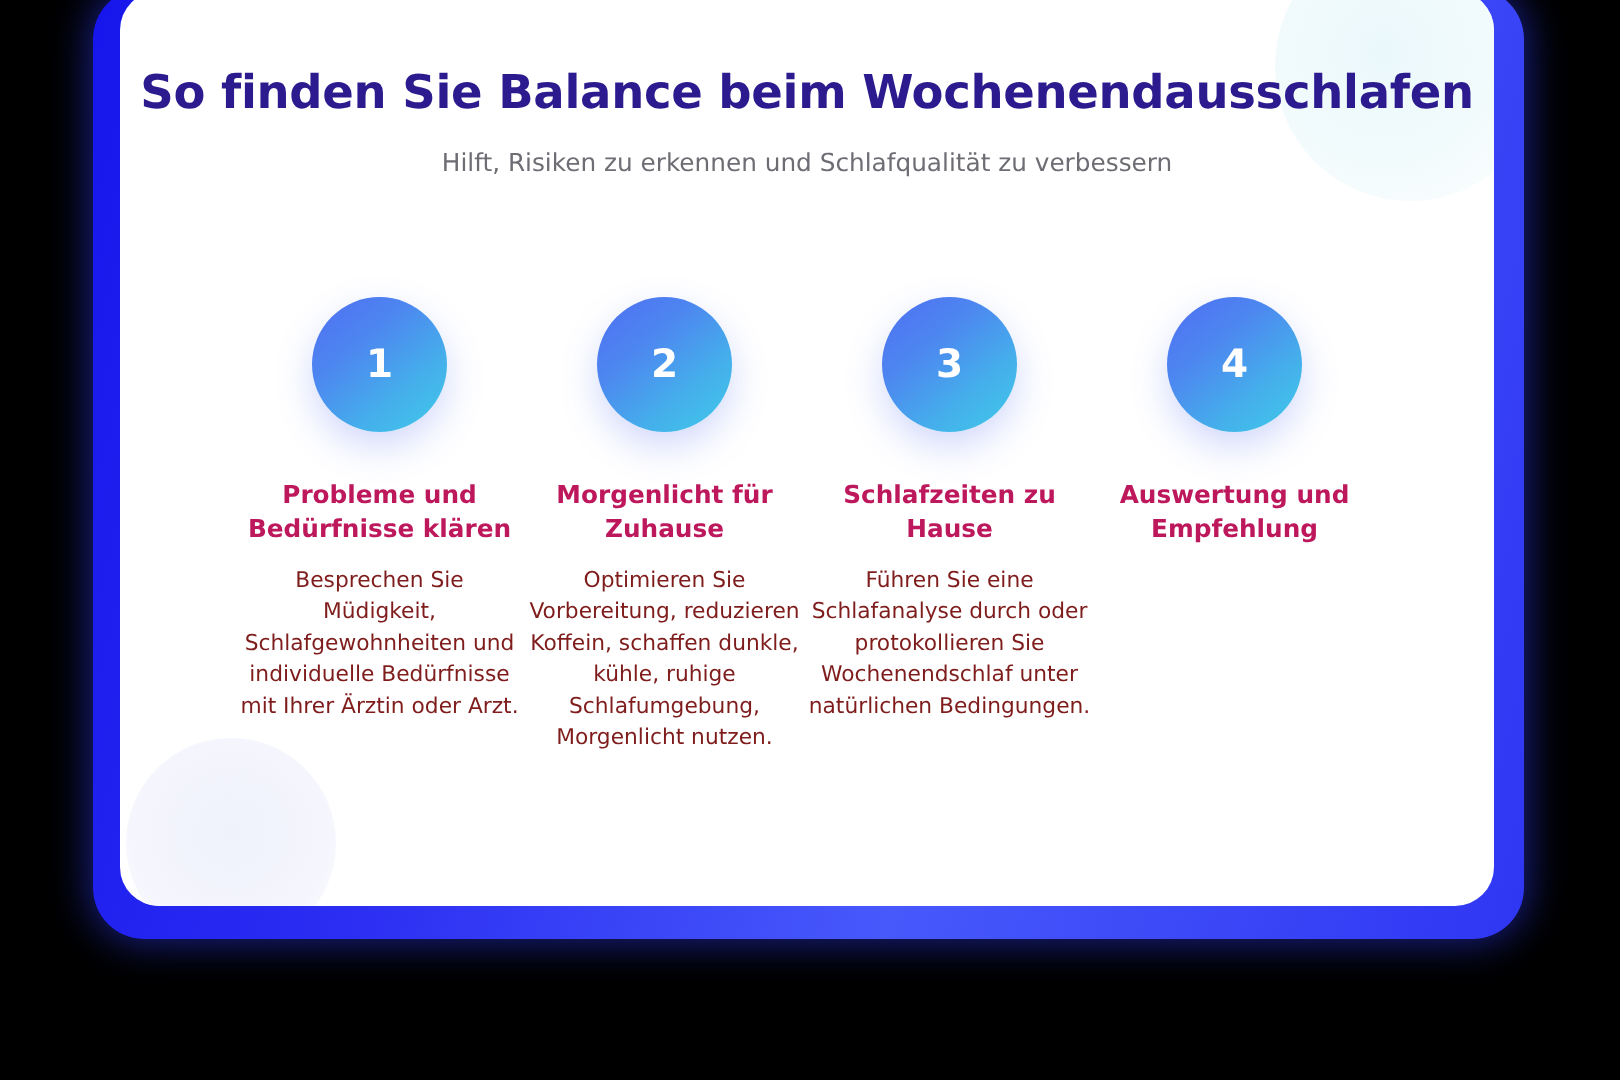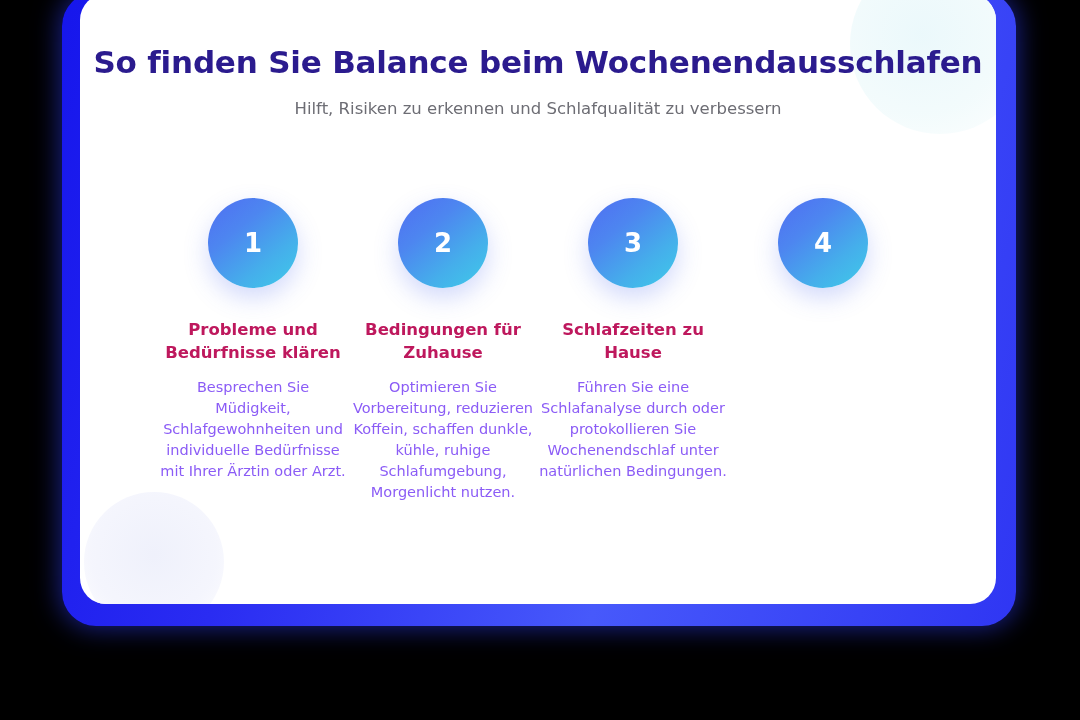--- a/index.html
+++ b/index.html
@@ -131,21 +131,21 @@
     font-size: 16.5px;
     line-height: 23px;
     font-weight: bold;
     color: #be185d;
   }
   .step-desc {
     margin-top: 13px;
     font-size: 14.5px;
     line-height: 21px;
     font-weight: normal;
-    color: #8b5cf6;
+    color: #7f1d1d;
   }
 </style>
 </head>
 <body>
 
 <div id="stage">
 
   <div id="card-frame"></div>
 
   <div id="card">
@@ -165,33 +165,34 @@
           <span class="step-number">1</span>
         </div>
         <div class="step-title">Probleme und Bedürfnisse klären</div>
         <div class="step-desc">Besprechen Sie Müdigkeit, Schlafgewohnheiten und individuelle Bedürfnisse mit Ihrer Ärztin oder Arzt.</div>
       </div>
 
       <div class="step">
         <div class="step-circle">
           <span class="step-number">2</span>
         </div>
-        <div class="step-title">Bedingungen für Zuhause</div>
+        <div class="step-title">Morgenlicht für Zuhause</div>
         <div class="step-desc">Optimieren Sie Vorbereitung, reduzieren Koffein, schaffen dunkle, kühle, ruhige Schlafumgebung, Morgenlicht nutzen.</div>
       </div>
 
       <div class="step">
         <div class="step-circle">
           <span class="step-number">3</span>
         </div>
         <div class="step-title">Schlafzeiten zu Hause</div>
         <div class="step-desc">Führen Sie eine Schlafanalyse durch oder protokollieren Sie Wochenendschlaf unter natürlichen Bedingungen.</div>
       </div>
 
       <div class="step">
         <div class="step-circle">
           <span class="step-number">4</span>
         </div>
+        <div class="step-title">Auswertung und Empfehlung</div>
       </div>
 
     </div>
   </div>
 </div>
 
 </body></html>

